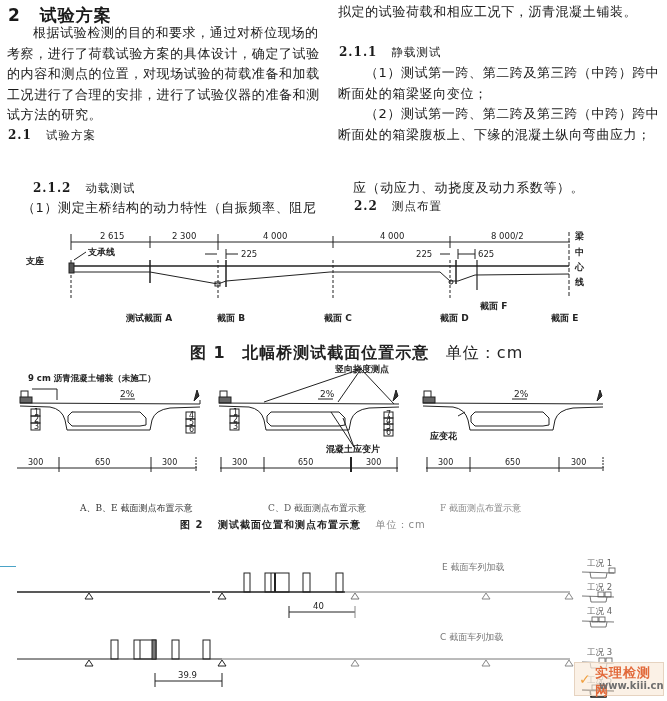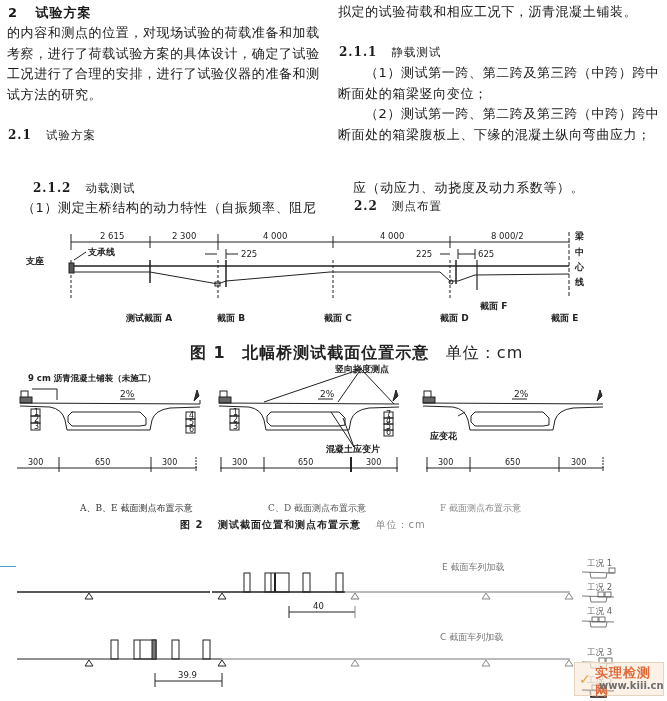--- a/index.html
+++ b/index.html
@@ -1,20 +1,20 @@
 <!DOCTYPE html>
 <html><head>
 <meta charset="utf-8">
 <style>
   html, body { margin: 0; padding: 0; background: #ffffff; }
   body { width: 667px; height: 701px; position: relative; overflow: hidden;
          font-family: "DejaVu Sans", "Liberation Sans", sans-serif; color: #1a1a1a; }
   .abs { position: absolute; }
   .para { font-size: 13px; line-height: 20.5px; letter-spacing: 0.6px; white-space: nowrap; }
-  .h1 { font-size: 13px; font-weight: bold; letter-spacing: 1px; }
+  .h1 { font-size: 17px; font-weight: bold; letter-spacing: 1px; }
   .h2 { font-size: 11.5px; letter-spacing: 1px; }
   .h2 b { font-family: "DejaVu Serif", serif; font-size: 12px; margin-right: 14px; }
   .fig-text { font-size: 9px; font-weight: bold; color: #222; white-space: nowrap; }
   .caption { font-size: 16px; font-weight: bold; letter-spacing: 1px; white-space: nowrap; color: #222; }
   .caption .unit { font-weight: normal; margin-left: 10px; }
   .sub-caption { font-size: 9px; white-space: nowrap; font-family: "DejaVu Serif", serif; color: #333; }
   .faint { color: #8a8a8a; }
   .wm { border: 1px solid #e6d3c0; background: rgba(250, 235, 220, 0.7); }
   .wm .cn { color: #e2693a; font-weight: bold; font-size: 13px; letter-spacing: 1px; }
   .wm .url { color: #6e6e6e; font-weight: bold; font-size: 10px; }
@@ -22,22 +22,23 @@
 </style>
 </head>
 <body>
 
 <div class="abs h1" style="left:8px; top:4px;">
   <span>2</span>
   <span style="margin-left:12px;">试验方案</span>
 </div>
 
 <div class="abs para" style="left:7px; top:23px;">
+  <div style="text-indent:26px;">根据试验检测的目的和要求，通过对桥位现场的</div>
+  <div>考察，进行了荷载试验方案的具体设计，确定了试验</div>
   <div>的内容和测点的位置，对现场试验的荷载准备和加载</div>
-  <div>考察，进行了荷载试验方案的具体设计，确定了试验</div>
   <div>工况进行了合理的安排，进行了试验仪器的准备和测</div>
   <div>试方法的研究。</div>
 </div>
 
 <div class="abs h2" style="left:8px; top:128px;">
   <b>2.1</b><span>试验方案</span>
 </div>
 
 <div class="abs h2" style="left:33px; top:181px;">
   <b>2.1.2</b><span>动载测试</span>

